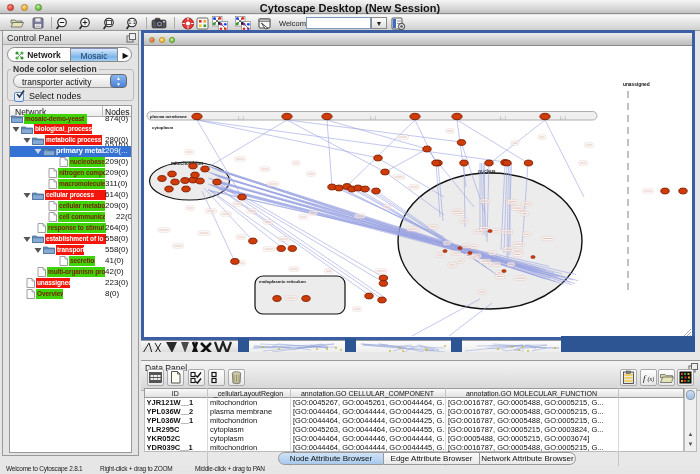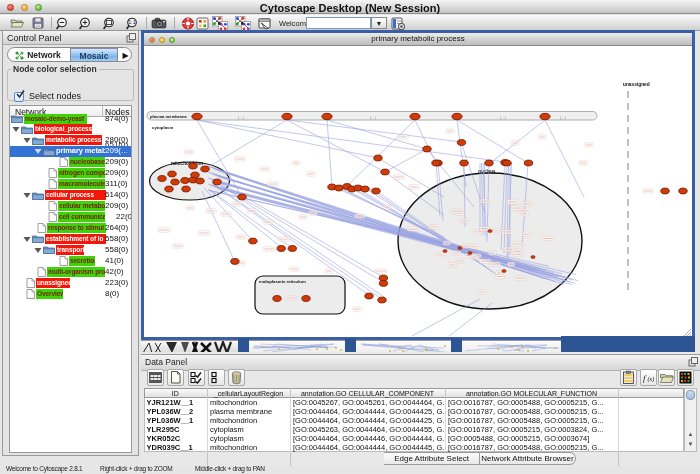--- a/index.html
+++ b/index.html
@@ -156,26 +156,30 @@
 
  <div class="abs" style="left:4px;top:16px;width:125px;height:15px;background:#fff;border:1px solid #8a8a8a;border-radius:8px;overflow:hidden;">
    <div class="abs" style="left:10px;top:0;width:52px;height:15px;font-size:8.5px;font-weight:bold;color:#222;text-align:center;line-height:14px;">Network</div>
    <svg class="abs" style="left:7px;top:3px;" width="9" height="9" viewBox="0 0 9 9">
           <path d="M2 2 L7 7 M7 2 L2 7" stroke="#777" stroke-width=".8"></path>
           <circle cx="2" cy="2" r="1.6" fill="#2a9a2a"></circle>
           <circle cx="7" cy="2" r="1.6" fill="#4ab44a"></circle>
           <circle cx="2" cy="7" r="1.6" fill="#4ab44a"></circle>
           <circle cx="7" cy="7" r="1.6" fill="#2a9a2a"></circle>
         </svg>
-   <div class="abs" style="left:62px;top:0;width:47px;height:15px;background:linear-gradient(#d6e9fb,#8fc0ef 45%,#7ab4ec 55%,#b4dcf8);border-left:1px solid #8a8a8a;border-top:1.5px solid #8888b8;font-size:8.5px;font-weight:bold;color:#1c3a5e;text-align:center;line-height:14px;">Mosaic</div>
+   <div class="abs" style="left:62px;top:0;width:47px;height:15px;background:linear-gradient(#d6e9fb,#8fc0ef 45%,#7ab4ec 55%,#b4dcf8);border-left:1px solid #8a8a8a;border-top:1.5px solid #8888b8;font-size:8.5px;font-weight:normal;color:#1c3a5e;text-align:center;line-height:14px;">Mosaic</div>
    <div class="abs" style="left:109px;top:0;width:16px;height:15px;border-left:1px solid #8a8a8a;text-align:center;font-size:8px;line-height:15px;color:#111;">▶</div>
  </div>
 
  <div class="abs" style="left:4px;top:38px;width:127px;height:32px;border:1px solid #bbb;border-radius:3px;"></div>
  <div class="abs" style="left:8px;top:33px;background:#e4e4e4;padding:0 2px;font-size:8.5px;font-weight:bold;color:#333;">Node color selection</div>
+ <div class="abs" style="left:10px;top:43px;width:114px;height:14px;background:linear-gradient(#ffffff,#e2e2e2);border:1px solid #999;border-radius:7px;">
+   <div class="abs" style="left:8px;top:1px;font-size:8.5px;color:#111;line-height:12px;">transporter activity</div>
+   <div class="abs" style="left:96px;top:-1px;width:17px;height:14px;background:linear-gradient(#8ab8f0,#4a80d8);border:1px solid #666;border-radius:4px;color:#fff;font-size:5px;text-align:center;line-height:6px;">▲<br>▼</div>
+ </div>
  <div class="abs" style="left:11px;top:61px;width:10px;height:10px;background:linear-gradient(#fdfdfd,#d9e6f5);border:1.2px solid #5a88c8;border-radius:2px;"></div>
  <svg class="abs" style="left:12px;top:58px;" width="11" height="11" viewBox="0 0 11 11">
         <path d="M2 5 L4.5 8 L9 1.5" fill="none" stroke="#234" stroke-width="1.6"></path>
       </svg>
  <div class="abs" style="left:26px;top:60px;font-size:9px;color:#111;">Select nodes</div>
 
  <div class="abs" style="left:6px;top:74px;width:123px;height:348px;background:#fff;border:1px solid #999;overflow:hidden;">
    <div class="abs" style="left:0;top:0;width:121px;height:11px;background:linear-gradient(#fdfdfd,#ececec);border-bottom:1px solid #aaa;">
      <div class="abs" style="left:5px;top:1px;font-size:8.5px;color:#111;">Network</div>
      <div class="abs" style="left:95px;top:1px;font-size:8.5px;color:#111;">Nodes</div>
@@ -338,21 +342,20 @@
         <div class="abs" style="left:26px;top:182.7px;width:27px;height:10px;line-height:10px;font-size:6.5px;letter-spacing:-0.1px;font-weight:bold;color:#7a1d00;background:#3fd30a;padding:0 1px;white-space:nowrap;overflow:hidden;">Overview</div>
         <div class="abs" style="left:95px;top:182.7px;height:10px;line-height:10px;font-size:8px;color:#111;white-space:nowrap;">8(0)</div>
  </div>
 </div>
 
 <div class="abs" style="left:141px;top:30px;width:554px;height:310px;background:#fff;border:3px solid #3a5fa5;">
  <div class="abs" style="left:0;top:0;width:548px;height:13px;background:linear-gradient(#ececec,#cacaca 70%,#bdbdbd);border-bottom:1px solid #8a8a8a;">
   <div class="abs" style="left:5px;top:3.5px;width:6px;height:6px;border-radius:50%;background:radial-gradient(circle at 35% 30%,#ff9a92,#ee4437);border:.5px solid #a93;"></div>
   <div class="abs" style="left:15px;top:3.5px;width:6px;height:6px;border-radius:50%;background:radial-gradient(circle at 35% 30%,#ffe1a0,#f5af3a);border:.5px solid #b90;"></div>
   <div class="abs" style="left:25px;top:3.5px;width:6px;height:6px;border-radius:50%;background:radial-gradient(circle at 35% 30%,#c9f2b2,#62bd3e);border:.5px solid #591;"></div>
-  <div class="abs" style="left:0;top:1px;width:548px;text-align:center;font-size:8px;color:#111;">primary metabolic process</div>
  </div>
  <div class="abs" style="left:0;top:14px;width:548px;height:290px;background:#fff;overflow:hidden;">
  <svg width="548" height="290" viewBox="0 0 548 290">
           <rect x="3" y="64.5" width="450" height="8.5" rx="4.2" fill="#efefef" stroke="#9a9a9a" stroke-width="0.8"></rect>
           <text x="6" y="71.3" font-size="4.2" font-weight="bold" fill="#111">plasma membrane</text>
           <text x="94" y="71.5" font-size="4" fill="#999">[...]</text>
           <text x="226" y="71.5" font-size="4" fill="#999">[...]</text>
           <text x="356" y="71.5" font-size="4" fill="#999">[...]</text>
           <text x="416" y="71.5" font-size="4" fill="#999">[...]</text>
           <text x="8" y="81.5" font-size="4.3" font-weight="bold" fill="#111">cytoplasm</text>
@@ -715,21 +718,21 @@
           <circle cx="61" cy="6" r="0.9" fill="#c8b830"></circle>
           <circle cx="50" cy="6" r="0.9" fill="#c8b830"></circle>
           <circle cx="36" cy="8" r="0.9" fill="#c8b830"></circle>
           <circle cx="57" cy="9" r="0.9" fill="#c8b830"></circle>
           <circle cx="66" cy="10" r="0.9" fill="#c8b830"></circle>
         </svg>
       </div>
       <div class="abs" style="left:420px;top:-4px;width:134px;height:16px;background:#2e5593;"></div>
     </div>
 <div class="abs" style="left:141px;top:352px;width:559px;height:114px;background:#e8e8e8;">
-      <div class="abs" style="left:0;top:2px;width:559px;height:17px;background:linear-gradient(#f4f4f4,#d6d6d6);border-top:1px solid #999;border-bottom:1px solid #b0b0b0;">
+      <div class="abs" style="left:0;top:8px;width:559px;height:31px;background:linear-gradient(#f4f4f4,#d6d6d6);border-top:1px solid #999;border-bottom:1px solid #b0b0b0;">
 <div class="abs" style="left:4px;top:2px;font-size:8.5px;color:#222;">Data Panel</div>
 <svg class="abs" style="left:547px;top:2px;" width="10" height="10" viewBox="0 0 10 10">
           <rect x="1" y="3" width="6" height="6" fill="none" stroke="#666" stroke-width="1"></rect>
           <rect x="3.5" y="0.5" width="6" height="6" fill="#eee" stroke="#666" stroke-width="1"></rect>
         </svg>
 </div>
       <div class="abs" style="left:6px;top:17px;width:17px;height:17px;background:linear-gradient(#fefefe,#e8e8e8);border:1px solid #aaa;border-radius:2px;">
         <svg width="15" height="15" viewBox="0 0 15 15">
           <rect x="1.5" y="2.5" width="12" height="10" fill="#555" stroke="#222" stroke-width=".6"></rect>
           <g fill="#eee">
@@ -843,21 +846,22 @@
       <div class="abs" style="left:307px;top:82px;width:169px;height:9px;font-size:7.5px;font-weight:normal;color:#111;line-height:9px;overflow:hidden;white-space:nowrap;">[GO:0005488, GO:0005215, GO:0003674]</div>
       <div class="abs" style="left:5.5px;top:91px;width:59.5px;height:9px;font-size:7.5px;font-weight:bold;color:#111;line-height:9px;overflow:hidden;white-space:nowrap;">YDR039C__1</div>
       <div class="abs" style="left:69px;top:91px;width:79px;height:9px;font-size:7.5px;font-weight:normal;color:#111;line-height:9px;overflow:hidden;white-space:nowrap;">mitochondrion</div>
       <div class="abs" style="left:152px;top:91px;width:151px;height:9px;font-size:7.5px;font-weight:normal;color:#111;line-height:9px;overflow:hidden;white-space:nowrap;">[GO:0044464, GO:0044444, GO:0044445, G...</div>
       <div class="abs" style="left:307px;top:91px;width:169px;height:9px;font-size:7.5px;font-weight:normal;color:#111;line-height:9px;overflow:hidden;white-space:nowrap;">[GO:0016787, GO:0005488, GO:0005215, G...</div>
       <div class="abs" style="left:543px;top:36px;width:13px;height:64px;background:#f0f0f0;border:1px solid #bbb;">
 <div class="abs" style="left:1px;top:1px;width:9px;height:10px;background:linear-gradient(#cfe0f4,#9dbde4);border:1px solid #89a;border-radius:4px;"></div>
 <div class="abs" style="left:0;top:42px;width:11px;height:10px;font-size:6px;text-align:center;color:#555;">▲</div>
 <div class="abs" style="left:0;top:52px;width:11px;height:10px;font-size:6px;text-align:center;color:#555;">▼</div>
 </div>
-      <div class="abs" style="left:243px;top:99.5px;width:96px;height:13px;background:linear-gradient(#fdfdfd,#e8e8e8);border:1px solid #9a9a9a;font-size:8px;color:#111;text-align:center;line-height:12px;border-left:none;white-space:nowrap;overflow:hidden;">Edge Attribute Select</div>
+      <div class="abs" style="left:137px;top:99.5px;width:106px;height:13px;background:linear-gradient(#cfe3f7,#a8c9ec);border:1px solid #9a9a9a;font-size:8px;color:#111;text-align:center;line-height:12px;border-radius:7px 0 0 7px;white-space:nowrap;overflow:hidden;">Node Attribute Browser</div>
+      <div class="abs" style="left:243px;top:99.5px;width:96px;height:13px;background:linear-gradient(#fdfdfd,#e8e8e8);border:1px solid #9a9a9a;font-size:8px;color:#111;text-align:center;line-height:12px;border-left:none;white-space:nowrap;overflow:hidden;">Edge Attribute Browser</div>
       <div class="abs" style="left:339px;top:99.5px;width:96px;height:13px;background:linear-gradient(#fdfdfd,#e8e8e8);border:1px solid #9a9a9a;font-size:8px;color:#111;text-align:center;line-height:12px;border-radius:0 7px 7px 0;border-left:none;white-space:nowrap;overflow:hidden;">Network Attribute Browser</div>
     </div>
 
 <div class="abs" style="left:0;top:466px;width:700px;height:8px;background:#e6e6e6;"></div>
 <div class="abs" style="left:6px;top:465px;font-size:6.5px;letter-spacing:-0.25px;color:#222;">Welcome to Cytoscape 2.8.1</div>
 <div class="abs" style="left:100px;top:465px;font-size:6.5px;letter-spacing:-0.25px;color:#222;">Right-click + drag to ZOOM</div>
 <div class="abs" style="left:195px;top:465px;font-size:6.5px;letter-spacing:-0.25px;color:#222;">Middle-click + drag to PAN</div>
 
 </div>
 </body></html>

